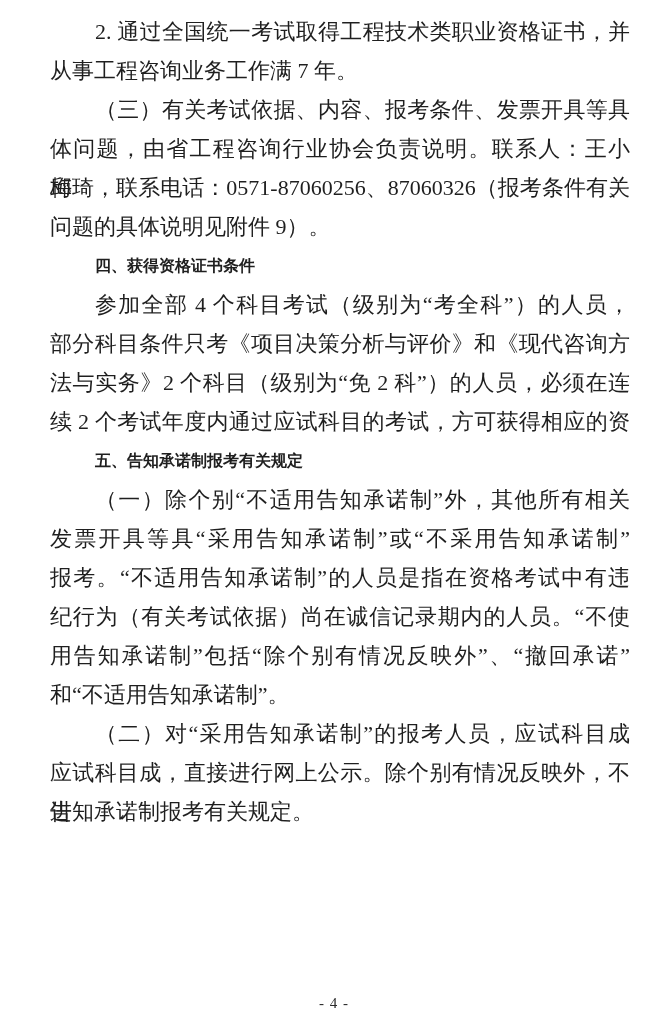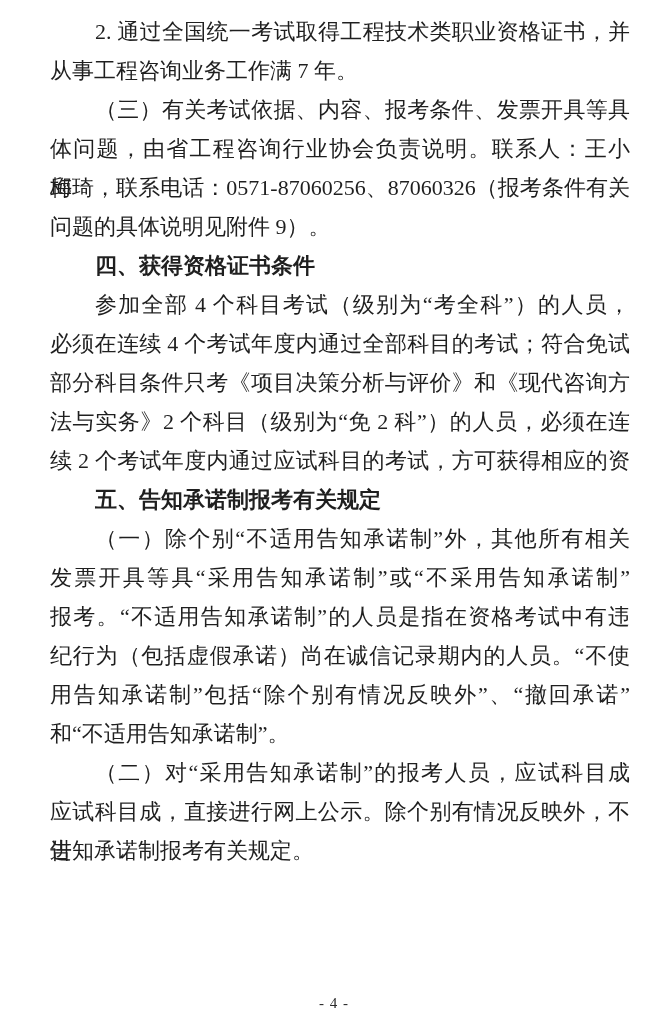--- a/index.html
+++ b/index.html
@@ -32,21 +32,21 @@
     font-size: 22px;
     color: #1f1f1f;
     white-space: nowrap;
   }
   .line.body {
     font-family: "Liberation Serif", "DejaVu Serif", serif;
   }
   .line.heading {
     font-family: "Liberation Sans", "DejaVu Sans", sans-serif;
     font-weight: 700;
-    font-size: 22px;
+    font-size: 16px;
     white-space: nowrap;
   }
   .line.indent {
     text-indent: 45px;
   }
   .line.justify {
     white-space: normal;
     text-align: justify;
     text-align-last: justify;
   }
@@ -70,29 +70,28 @@
 <div class="page">
   <div class="doc-body">
       <div class="line body indent justify">2. 通过全国统一考试取得工程技术类职业资格证书，并</div>
       <div class="line body">从事工程咨询业务工作满 7 年。</div>
       <div class="line body indent justify">（三）有关考试依据、内容、报考条件、发票开具等具</div>
       <div class="line body justify">体问题，由省工程咨询行业协会负责说明。联系人：王小梅、</div>
       <div class="line body justify">邱琦，联系电话：0571-87060256、87060326（报考条件有关</div>
       <div class="line body">问题的具体说明见附件 9）。</div>
       <div class="line heading indent">四、获得资格证书条件</div>
       <div class="line body indent justify">参加全部 4 个科目考试（级别为“考全科”）的人员，</div>
-      <div class="line body justify">必须在连续 4 个考试年度内通过全部科目的考试；符合免试</div>
       <div class="line body justify">部分科目条件只考《项目决策分析与评价》和《现代咨询方</div>
       <div class="line body justify">法与实务》2 个科目（级别为“免 2 科”）的人员，必须在连</div>
       <div class="line body justify">续 2 个考试年度内通过应试科目的考试，方可获得相应的资</div>
       <div class="line heading indent">五、告知承诺制报考有关规定</div>
       <div class="line body indent justify">（一）除个别“不适用告知承诺制”外，其他所有相关</div>
       <div class="line body justify">发票开具等具“采用告知承诺制”或“不采用告知承诺制”</div>
       <div class="line body justify">报考。“不适用告知承诺制”的人员是指在资格考试中有违</div>
-      <div class="line body justify">纪行为（包括虚假承诺）尚在诚信记录期内的人员。“不使</div>
+      <div class="line body justify">纪行为（有关考试依据）尚在诚信记录期内的人员。“不使</div>
       <div class="line body justify">用告知承诺制”包括“除个别有情况反映外”、“撤回承诺”</div>
       <div class="line body">和“不适用告知承诺制”。</div>
       <div class="line body indent justify">（二）对“采用告知承诺制”的报考人员，应试科目成</div>
       <div class="line body justify">应试科目成，直接进行网上公示。除个别有情况反映外，不进</div>
       <div class="line body">告知承诺制报考有关规定。</div>
     </div>
   <div class="footer">
     <span>- 4 -</span>
   </div>
 </div>

